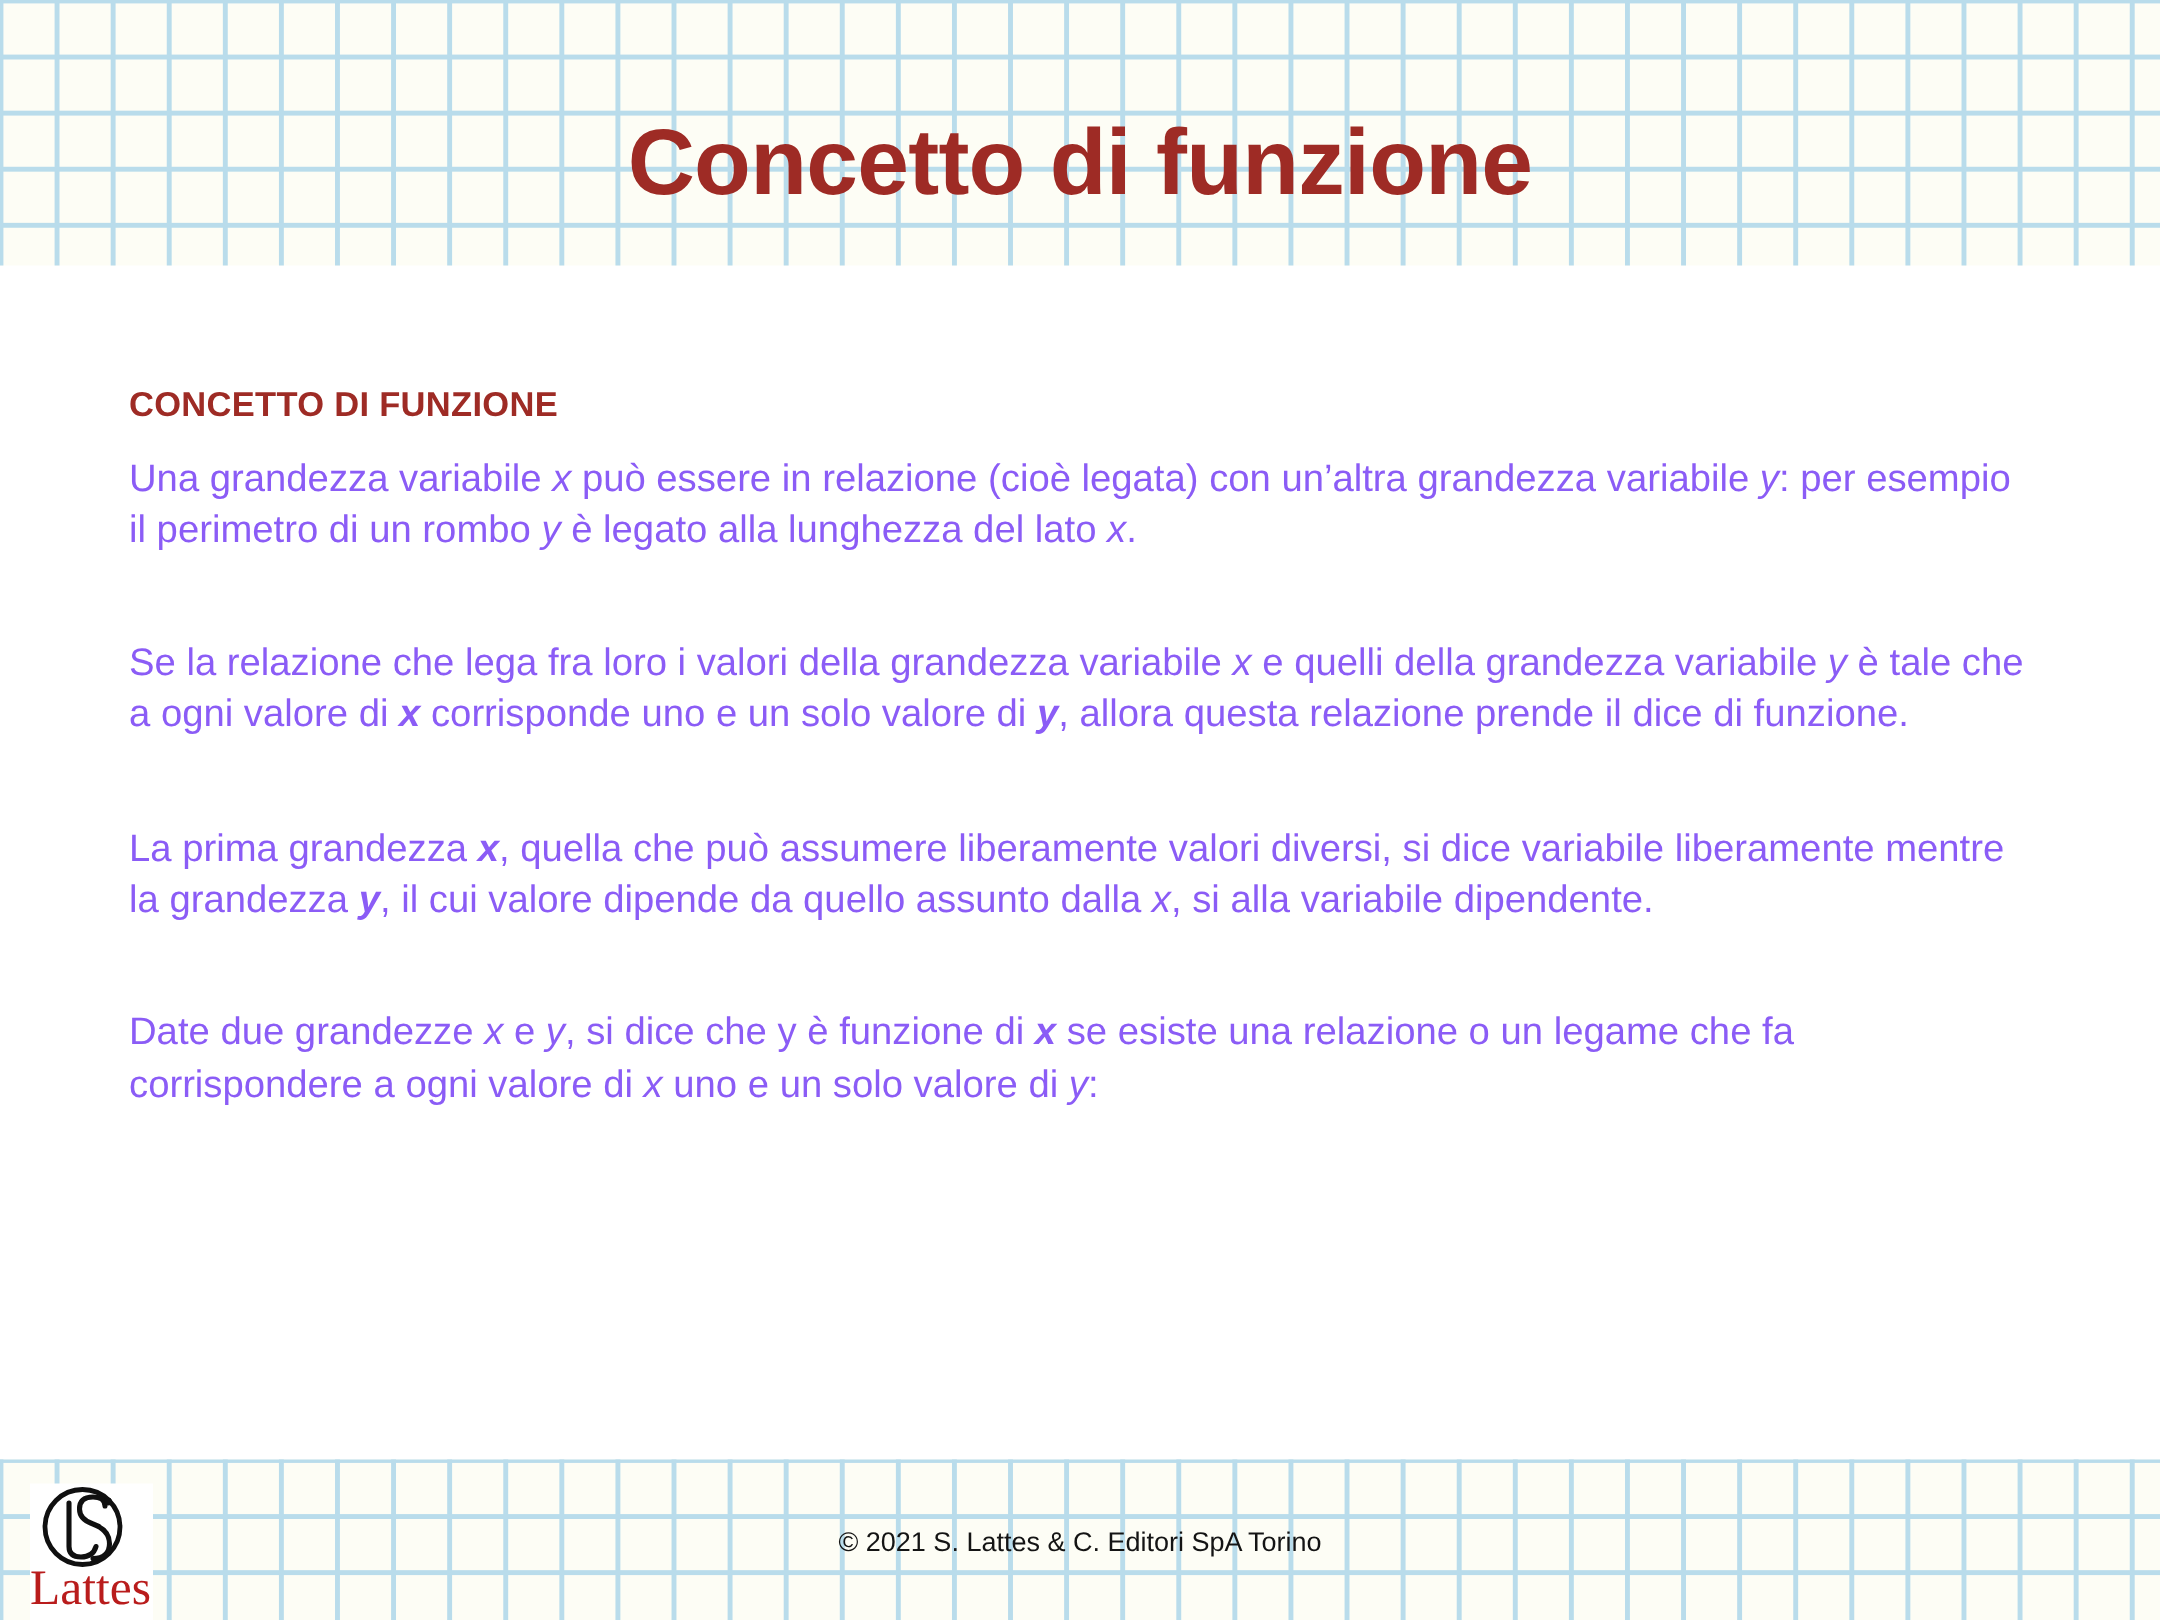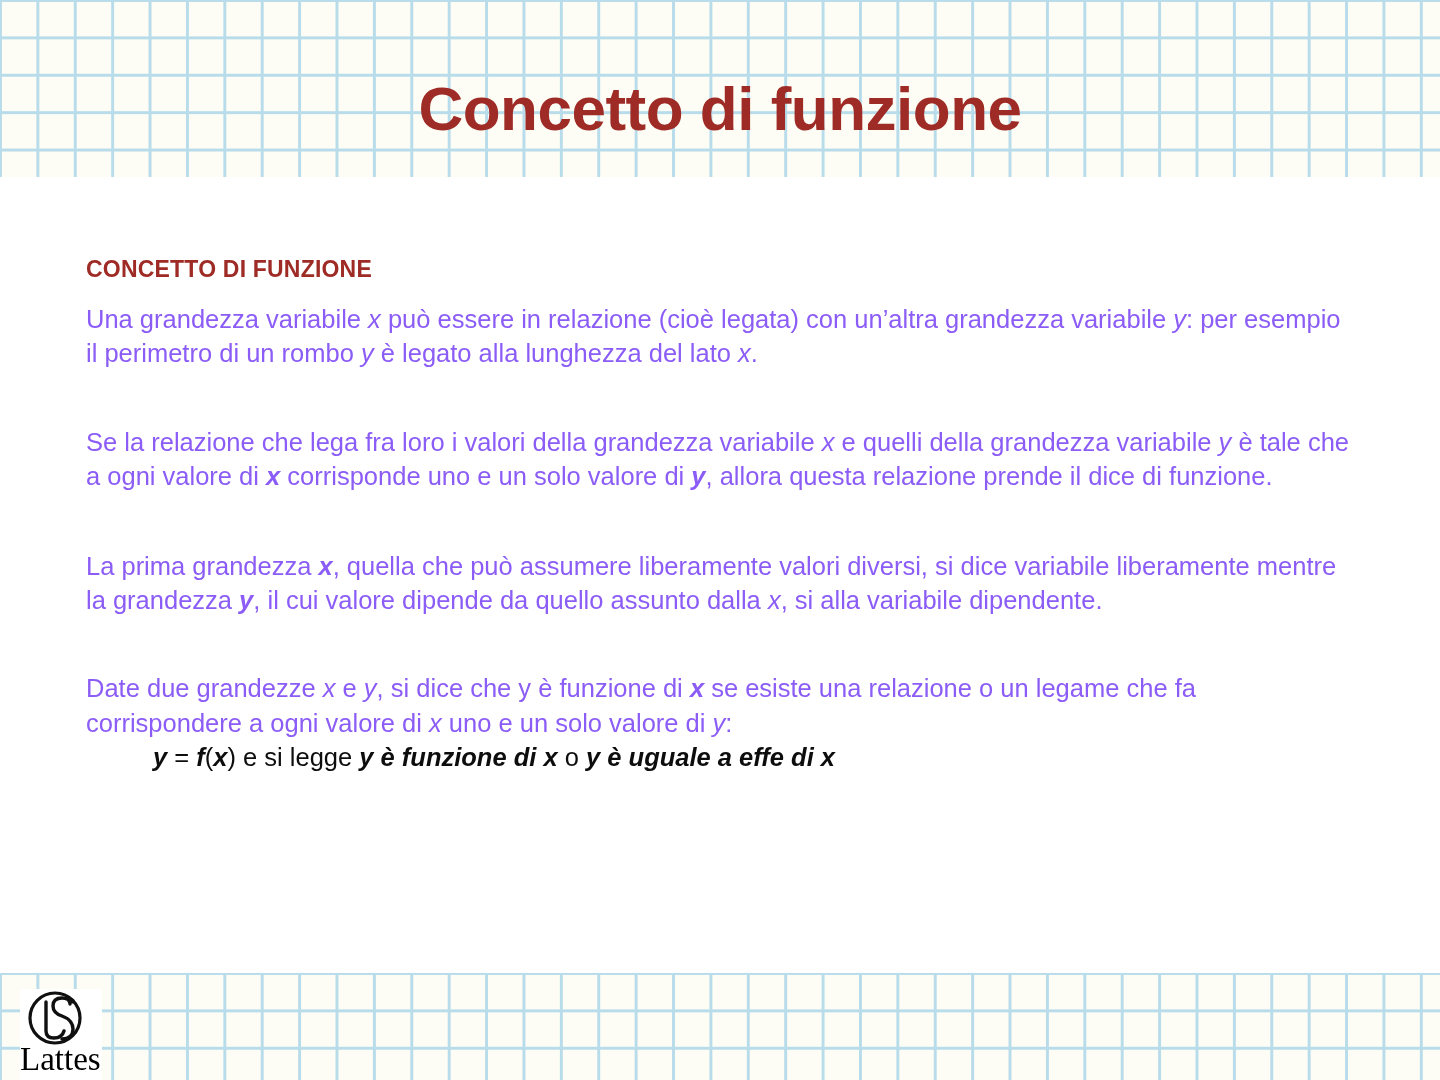--- a/index.html
+++ b/index.html
@@ -111,21 +111,21 @@
   }
   .logo-word {
     position: absolute;
     left: 0px;
     top: 54px;
     width: 82px;
     text-align: left;
     font-family: "Liberation Serif", serif;
     font-size: 33px;
     line-height: 1;
-    color: #000000;
+    color: #b91c1c;
     letter-spacing: 0px;
   }
   .copyright {
     position: absolute;
     top: 1019px;
     left: 0;
     width: 1440px;
     text-align: center;
     font-size: 18px;
     color: #141414;
@@ -152,30 +152,30 @@
     <p class="para"><span>Se la relazione che lega fra loro i valori della grandezza variabile </span><i>x</i><span> e quelli della grandezza variabile </span><i>y</i><span> è tale che </span><b>a ogni valore di </b><span class="bi">x</span><b> corrisponde uno e un solo valore di </b><span class="bi">y</span><span>, allora questa relazione prende il dice di </span><b>funzione</b><span>.</span></p>
 
     <div class="gap-lg"></div>
 
     <p class="para"><span>La prima grandezza </span><span class="bi">x</span><span>, quella che può assumere liberamente valori diversi, si dice </span><b>variabile liberamente</b><span> mentre la grandezza </span><span class="bi">y</span><span>, il cui valore dipende da quello assunto dalla </span><i>x</i><span>, si alla </span><b>variabile dipendente</b><span>.</span></p>
 
     <div class="gap-md"></div>
 
     <p class="para"><span>Date due grandezze </span><i>x</i><span> e </span><i>y</i><span>, si dice che </span><b>y è funzione di </b><span class="bi">x</span><span> se esiste una relazione o un legame che fa corrispondere a ogni valore di </span><i>x</i><span> uno e un solo valore di </span><i>y</i><span>:</span></p>
 
-    <p class="formula"><span class="bi">y</span><b> = </b><span class="bi">f</span><b>(</b><span class="bi">x</span><b>)</b><span> e si legge </span><span class="bi">y è funzione di x</span><span> o </span><span class="bi">y è uguale a effe di x</span></p>
 
   </div>
 
   <div class="grid-band" id="footer-grid"></div>
 
   <div class="logo-box">
     <svg class="logo-mark" viewBox="0 0 64 58">
       <circle cx="29" cy="29" r="25" fill="none" stroke="#101010" stroke-width="3.2"></circle>
       <path d="M20 13 L20 42 Q20 49 28 49 Q36 49 38 42" fill="none" stroke="#101010" stroke-width="3.4" stroke-linecap="round"></path>
       <path d="M44 15 Q44 9 36 9 Q27 9 27 17 Q27 24 36 27 Q47 31 47 40 Q47 50 36 50" fill="none" stroke="#101010" stroke-width="3.4" stroke-linecap="round"></path>
       <circle cx="46" cy="12" r="2.6" fill="#101010"></circle>
     </svg>
     <div class="logo-word">Lattes</div>
   </div>
 
+  <div class="copyright">© 2021 S. Lattes &amp; C. Editori SpA Torino</div>
 
 </div>
 
 </body></html>

